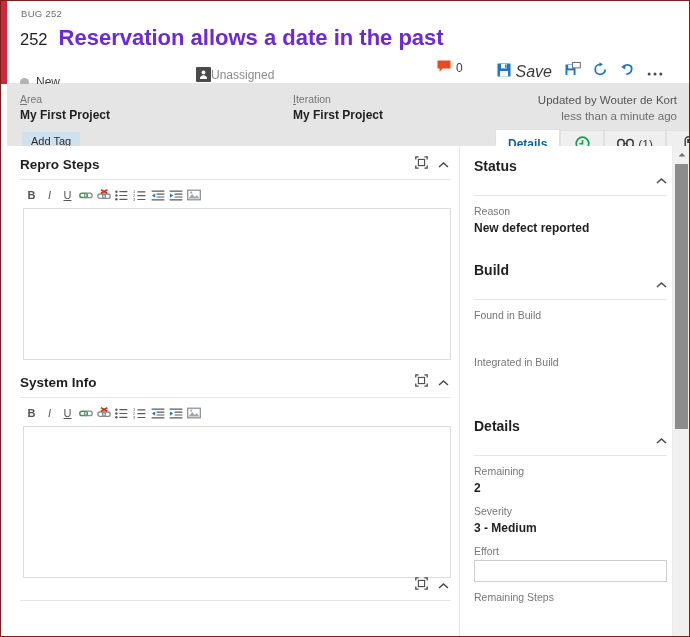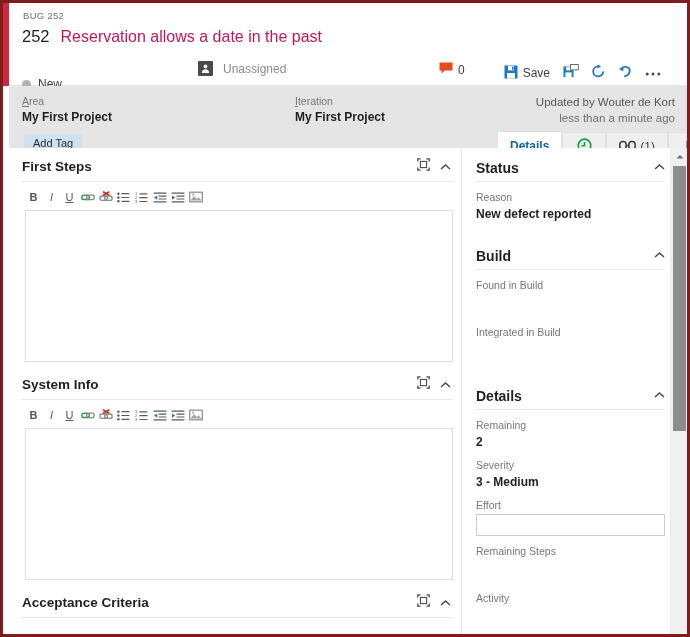--- a/index.html
+++ b/index.html
@@ -7,21 +7,21 @@
     margin: 0; padding: 0;
     background: #ffffff;
     font-family: "Liberation Sans", sans-serif;
   }
   #app {
     position: relative;
     width: 690px;
     height: 637px;
     background: #ffffff;
     overflow: hidden;
-    border: 3px solid #7f1d1d;
+    border: 1px solid #7f1d1d;
   }
 
   
   .titlebar {
     position: absolute; top: 0; left: 0; right: 0; height: 27px;
     background: #ffffff;
   }
   .close-btn {
     position: absolute; top: 1px; right: 1px;
     width: 30px; height: 25px;
@@ -55,40 +55,40 @@
     color: #6e6e6e; text-transform: uppercase;
   }
   .title-row {
     position: absolute; left: 13px; top: 24px;
     display: flex; align-items: baseline; gap: 11px;
   }
   .wi-id {
     font-size: 16.5px; color: #1f1f1f;
   }
   .wi-title {
-    font-size: 16px; color: #be185d;
+    font-size: 22px; color: #6d28d9; font-weight: bold;
   }
   .state-row {
     position: absolute; left: 13px; top: 58px; right: 8px;
     height: 22px;
   }
   .state-chip {
     position: absolute; left: 0; top: 0;
     display: flex; align-items: center; gap: 7px;
     font-size: 12px; color: #3c3c3c;
     cursor: pointer;
     margin-top: 16px;
   }
   .state-dot {
     width: 9px; height: 9px; border-radius: 50%;
     background: #b2b2b2; display: inline-block;
   }
   .assigned-chip {
-    position: absolute; left: 176px; top: 0;
-    display: flex; align-items: center; gap: 10px;
+    position: absolute; left: 176px; top: 8px;
+    display: flex; align-items: center; gap: 0;
     font-size: 12px; color: #8a8a8a;
     cursor: pointer;
   }
   .avatar-ico {
     width: 15px; height: 15px;
     background: #4a4a4a;
     display: inline-flex; align-items: center; justify-content: center;
     border-radius: 1px;
   }
   .discussion-chip {
@@ -97,23 +97,24 @@
     font-size: 12px; color: #3c3c3c;
     cursor: pointer;
   }
   .toolbar {
     position: absolute; right: 12px; top: 0;
     display: flex; align-items: center; gap: 0px;
   }
   .tb-btn {
     display: flex; align-items: center; gap: 5px;
     padding: 3px 7px;
-    font-size: 12px; color: #3c3c3c;
+    font-size: 16px; color: #3c3c3c;
     cursor: pointer; background: transparent; border: 0;
     font-family: inherit;
+    font-style: italic;
   }
   .tb-icon-btn {
     padding: 3px 6px;
   }
 
   
   .class-strip {
     position: absolute; left: 6px; top: 83px; right: 0;
     height: 62px;
     background: #e5e5e5;
@@ -194,21 +195,21 @@
     margin: 0 8px 0 16px;
     border: 1px solid #dcdcdc;
     background: #ffffff;
   }
 
   
   .grp { margin: 0 22px 0 13px; }
   .grp-head {
     position: relative;
     display: flex; align-items: flex-end;
-    padding: 12px 0 5px 0;
+    padding: 12px 0 21px 0;
     border-bottom: 1px solid #e6e6e6;
   }
   .grp-title { font-size: 14px; font-weight: bold; color: #1f1f1f; }
   .grp-chevron { position: absolute; right: 0px; bottom: 6px; cursor: pointer; }
   .rfield { padding: 9px 0 0 0; }
   .rfield .lbl { font-size: 10.5px; color: #767676; }
   .rfield .val {
     font-size: 12px; color: #1f1f1f; font-weight: bold;
     margin-top: 4px; min-height: 15px; cursor: pointer;
   }
@@ -420,21 +421,21 @@
       </span>
     </div>
   </div>
 
   <div class="body-wrap">
 
     <div class="left-pane">
 
       <div class="section" style="top:0;">
         <div class="sec-head">
-          <span class="sec-title">First Steps</span>
+          <span class="sec-title">Repro Steps</span>
           <span class="sec-actions">
             <span class="expand-ico">
               <svg width="13" height="13" viewBox="0 0 13 13" aria-hidden="true">
                 <path d="M0.8 3.6 V0.8 H3.6 M9.4 0.8 H12.2 V3.6 M12.2 9.4 V12.2 H9.4 M3.6 12.2 H0.8 V9.4" stroke="#4a4a4a" stroke-width="1.3" fill="none"></path>
                 <rect x="3.4" y="3.4" width="6.2" height="6.2" fill="none" stroke="#4a4a4a" stroke-width="1.1"></rect>
               </svg>
             </span>
             <span class="collapse-ico">
               <svg width="11" height="8" viewBox="0 0 11 8" aria-hidden="true">
                 <path d="M1 6 L5.5 2 L10 6" stroke="#4a4a4a" stroke-width="1.5" fill="none"></path>
@@ -568,21 +569,20 @@
               <path d="M1.4 9.6 L5.2 5 L7.8 8 L9.6 6.2 L12.6 9.6 Z" fill="#9aa8b5"></path>
               <circle cx="4.2" cy="3.6" r="1.1" fill="#9aa8b5"></circle>
             </svg>
           </span>
         </div>
         <div class="rte-area" style="height:152px;"></div>
       </div>
 
       <div class="section" style="top:436px;">
         <div class="sec-head">
-          <span class="sec-title">Acceptance Criteria</span>
           <span class="sec-actions">
             <span class="expand-ico">
               <svg width="13" height="13" viewBox="0 0 13 13" aria-hidden="true">
                 <path d="M0.8 3.6 V0.8 H3.6 M9.4 0.8 H12.2 V3.6 M12.2 9.4 V12.2 H9.4 M3.6 12.2 H0.8 V9.4" stroke="#4a4a4a" stroke-width="1.3" fill="none"></path>
                 <rect x="3.4" y="3.4" width="6.2" height="6.2" fill="none" stroke="#4a4a4a" stroke-width="1.1"></rect>
               </svg>
             </span>
             <span class="collapse-ico">
               <svg width="11" height="8" viewBox="0 0 11 8" aria-hidden="true">
                 <path d="M1 6 L5.5 2 L10 6" stroke="#4a4a4a" stroke-width="1.5" fill="none"></path>

